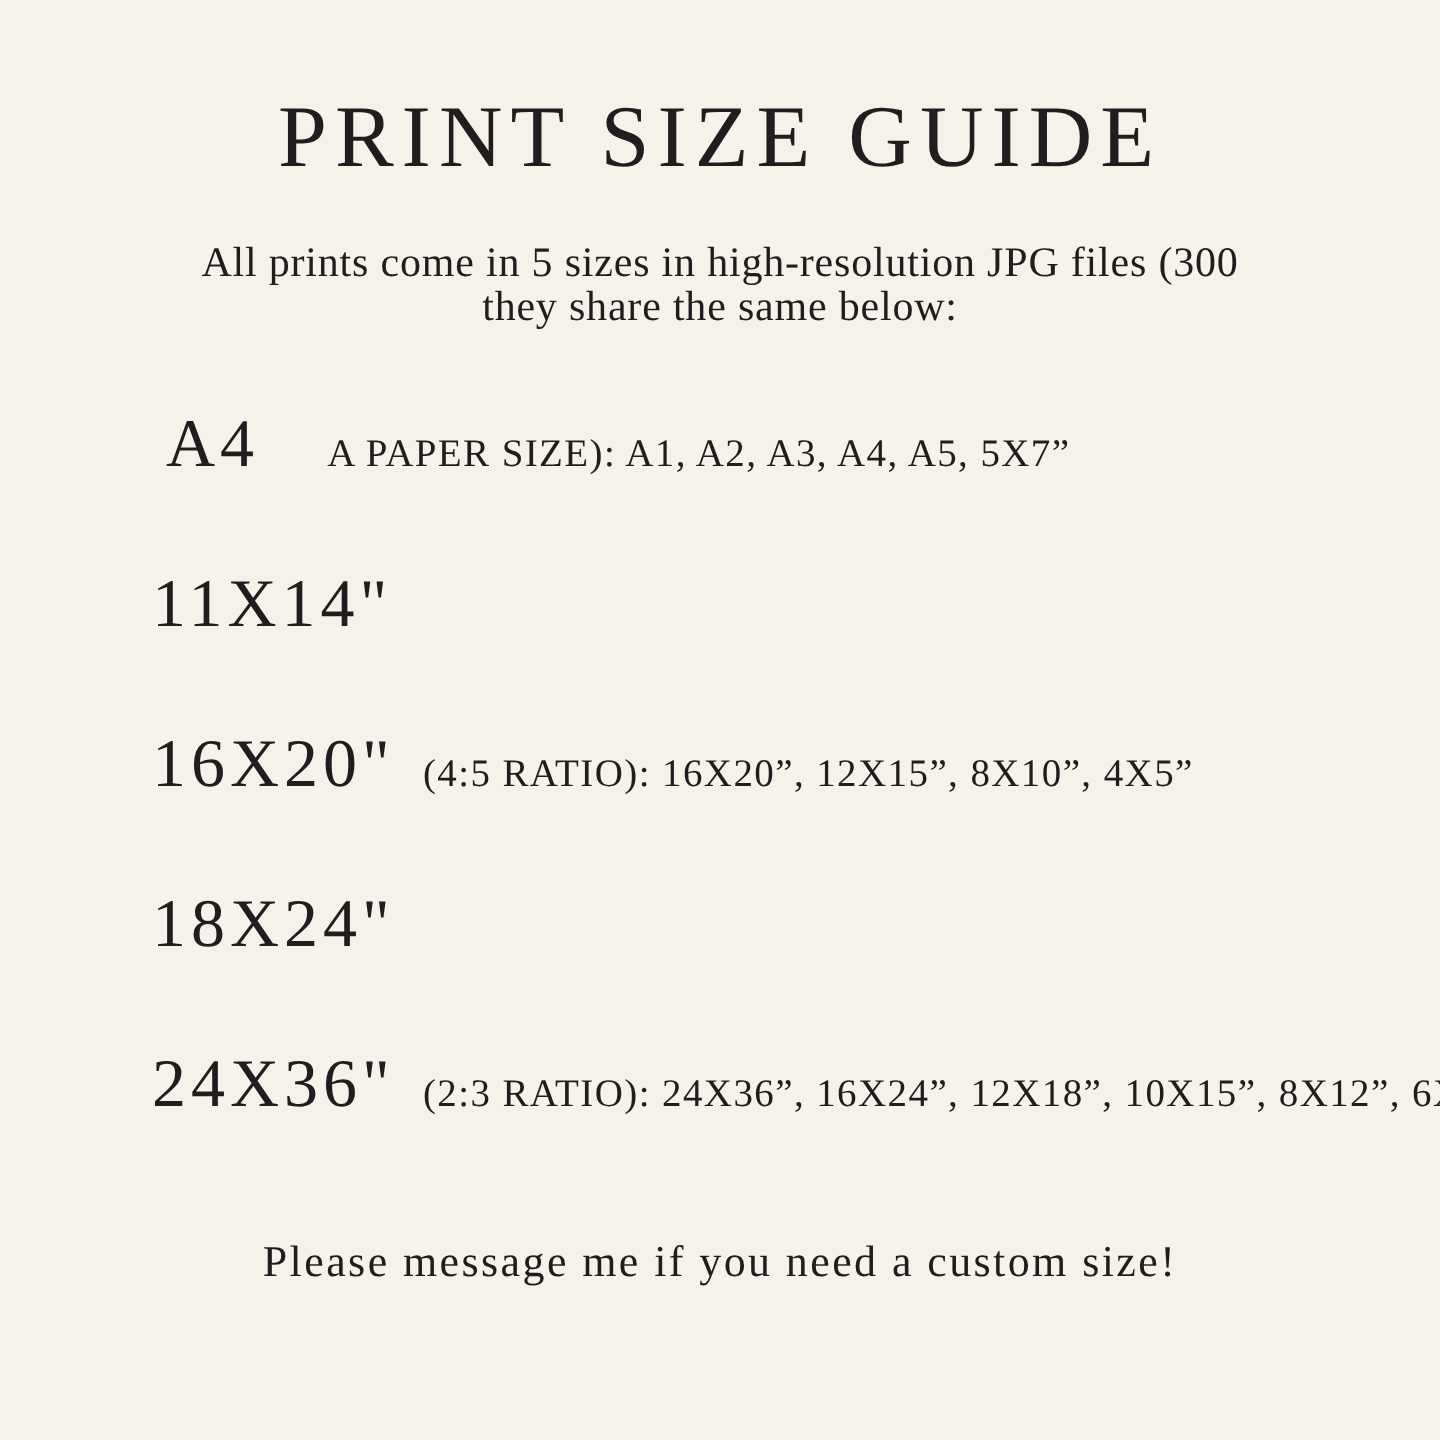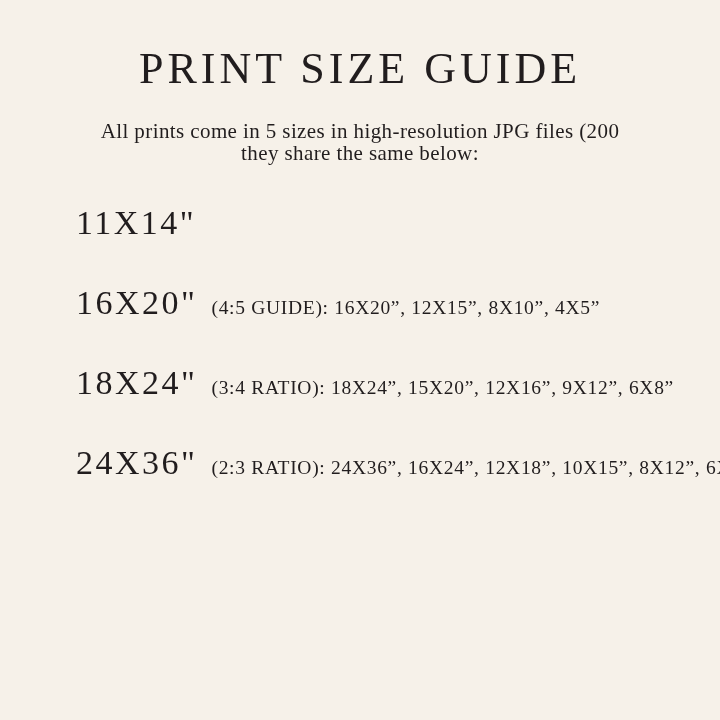--- a/index.html
+++ b/index.html
@@ -69,43 +69,47 @@
   }
 </style>
 </head>
 <body>
 
 <div class="canvas">
 
   <div class="title">PRINT SIZE GUIDE</div>
 
   <div class="intro">
-    <div>All prints come in 5 sizes in high-resolution JPG files (200</div>
+    <div>All prints come in 5 sizes in high-resolution JPG files (300</div>
     <div>they share the same below:</div>
   </div>
 
   <div class="size-list">
 
+    <div class="size-row row-a4">
+      <span class="size-label">A4</span>
+      <span class="size-detail">A PAPER SIZE): A1, A2, A3, A4, A5, 5X7”</span>
+    </div>
 
     <div class="size-row">
       <span class="size-label">11X14"</span>
       <span class="size-detail"></span>
     </div>
 
     <div class="size-row">
       <span class="size-label">16X20"</span>
-      <span class="size-detail">(4:5 GUIDE): 16X20”, 12X15”, 8X10”, 4X5”</span>
+      <span class="size-detail">(4:5 RATIO): 16X20”, 12X15”, 8X10”, 4X5”</span>
     </div>
 
     <div class="size-row">
       <span class="size-label">18X24"</span>
-      <span class="size-detail">(3:4 RATIO): 18X24”, 15X20”, 12X16”, 9X12”, 6X8”</span>
     </div>
 
     <div class="size-row">
       <span class="size-label">24X36"</span>
       <span class="size-detail">(2:3 RATIO): 24X36”, 16X24”, 12X18”, 10X15”, 8X12”, 6X9”</span>
     </div>
 
   </div>
 
+  <div class="footer">Please message me if you need a custom size!</div>
 
 </div>
 
 </body></html>

